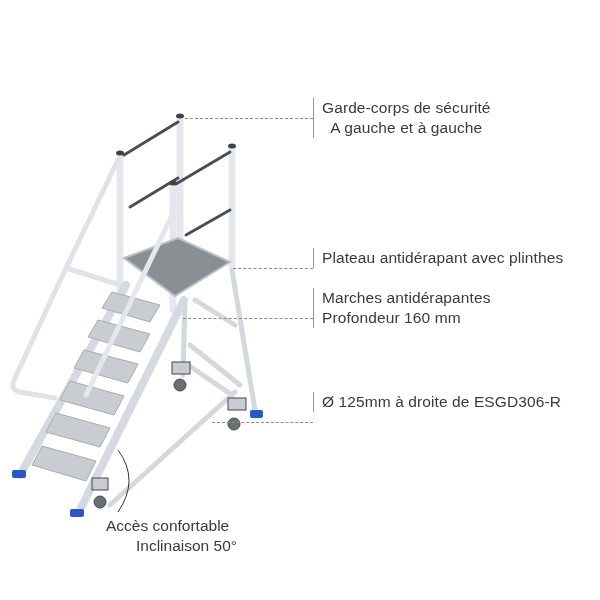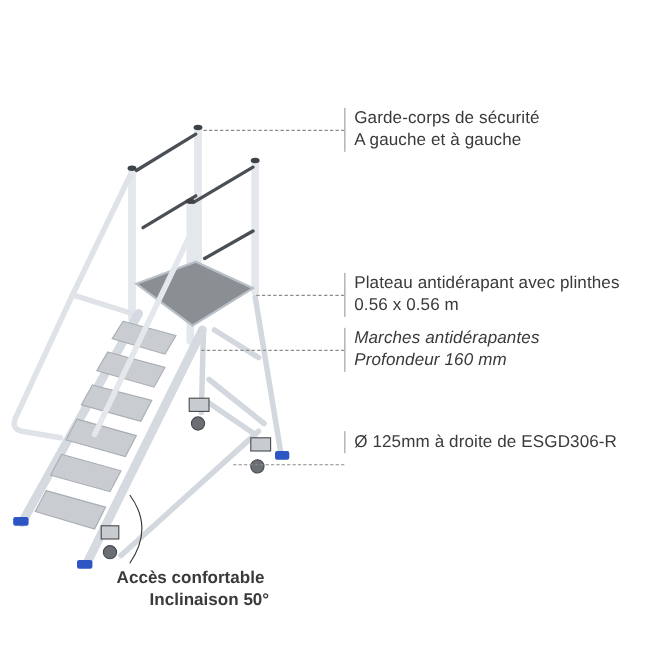--- a/index.html
+++ b/index.html
@@ -6,21 +6,21 @@
     body { width: 600px; height: 600px; position: relative; overflow: hidden;
            font-family: "Liberation Sans", "DejaVu Sans", sans-serif; color: #333333; }
     #ladder { position: absolute; left: 0; top: 0; width: 600px; height: 600px; }
     .callout { position: absolute; left: 313px; padding-left: 8px;
                border-left: 1px solid #9a9a9a; font-size: 15.5px; line-height: 20px;
                color: #3a3a3a; letter-spacing: 0.1px; }
     .callout div { white-space: nowrap; }
     .leader { position: absolute; height: 0; border-top: 1px dashed #8c8c8c; }
     .bottom-label { position: absolute; left: 106px; top: 516px; font-size: 15.5px;
                     line-height: 20px; color: #3a3a3a; }
-    .bottom-label div { white-space: nowrap; font-weight: bold; }
+    .bottom-label div { white-space: nowrap; }
     .bottom-label .l2 { padding-left: 30px; }
   </style>
 </head>
 <body>
 
 <svg id="ladder" viewBox="0 0 600 600" xmlns="http://www.w3.org/2000/svg">
   <g stroke="#d3d8de" stroke-width="5" fill="none" stroke-linecap="round">
     <line x1="232" y1="270" x2="255" y2="410"></line>
     <line x1="185" y1="300" x2="183" y2="375"></line>
     <line x1="190" y1="345" x2="240" y2="385"></line>
@@ -87,31 +87,30 @@
   </g>
 
   <path d="M118 450 Q140 480 118 512" fill="none" stroke="#333" stroke-width="1"></path>
 </svg>
 
 <div class="leader" style="left:185px; top:118px; width:128px;"></div>
 <div class="leader" style="left:233px; top:268px; width:80px;"></div>
 <div class="leader" style="left:183px; top:318px; width:130px;"></div>
 <div class="leader" style="left:212px; top:422px; width:101px;"></div>
 
-<div class="callout" style="top:98px;">
+<div class="callout" style="top:98px;text-align:center;">
   <div>Garde-corps de sécurité</div>
   <div>A gauche et à gauche</div>
 </div>
 
 <div class="callout" style="top:248px;">
   <div>Plateau antidérapant avec plinthes</div>
-  <div>0.56 x 0.56 m</div>
 </div>
 
-<div class="callout" style="top:298px;font-style:italic;">
+<div class="callout" style="top:288px;">
   <div>Marches antidérapantes</div>
   <div>Profondeur 160 mm</div>
 </div>
 
 <div class="callout" style="top:392px;">
   <div>Ø 125mm à droite de ESGD306-R</div>
 </div>
 
 <div class="bottom-label">
   <div>Accès confortable</div>

